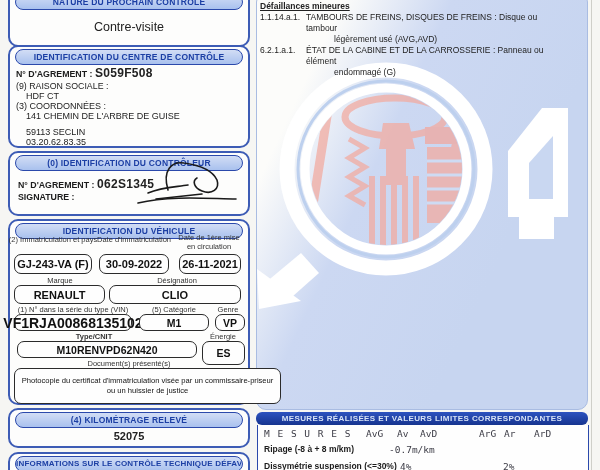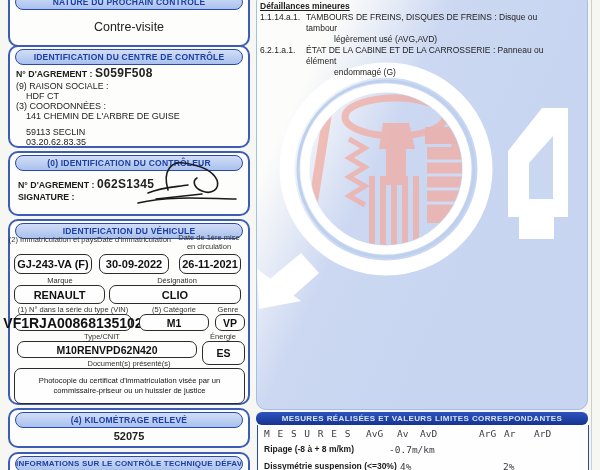--- a/index.html
+++ b/index.html
@@ -145,27 +145,27 @@
     <div class="vbox" style="left:4px;top:64px;width:91px;height:19px;font-size:11px;">RENAULT</div>
     <div class="vbox" style="left:99px;top:64px;width:132px;height:19px;font-size:11px;">CLIO</div>
 
     <div class="slabel" style="left:63px;top:85px;">(1) N° dans la série du type (VIN)</div>
     <div class="slabel" style="left:164px;top:85px;">(5) Catégorie internationale</div>
     <div class="slabel" style="left:218px;top:85px;">Genre</div>
     <div class="vbox" style="left:4px;top:93px;width:118px;height:17px;font-size:14px;">VF1RJA00868135102</div>
     <div class="vbox" style="left:129px;top:93px;width:70px;height:17px;font-size:10.5px;">M1</div>
     <div class="vbox" style="left:205px;top:93px;width:30px;height:17px;font-size:10.5px;">VP</div>
 
-    <div class="slabel" style="left:92px;top:112px;">Type/CNIT</div>
+    <div class="slabel" style="left:84px;top:112px;font-weight:bold;">Type/CNIT</div>
     <div class="slabel" style="left:213px;top:112px;">Énergie</div>
     <div class="vbox" style="left:7px;top:120px;width:180px;height:17px;font-size:10.5px;">M10RENVPD62N420</div>
     <div class="vbox" style="left:192px;top:120px;width:43px;height:24px;font-size:10.5px;">ES</div>
 
     <div class="slabel" style="left:119px;top:139px;">Document(s) présenté(s)</div>
-    <div class="vbox" style="left:4px;top:147px;width:231px;height:36px;font-weight:normal;font-size:7.6px;padding:4px 6px;text-align:center;line-height:10px;">Photocopie du certificat d'immatriculation visée par un commissaire-priseur ou un huissier de justice</div>
+    <div class="vbox" style="left:4px;top:147px;width:267px;height:36px;font-weight:normal;font-size:7.6px;padding:4px 6px;text-align:center;line-height:10px;">Photocopie du certificat d'immatriculation visée par un commissaire-priseur ou un huissier de justice</div>
   </div>
 
   <div class="sec" style="top:408px;height:40px;">
     <div class="secbar" style="top:2px;">(4) KILOMÉTRAGE RELEVÉ</div>
     <div style="position:absolute;left:0;right:0;top:20px;text-align:center;font-size:11px;font-weight:600;color:#222;">52075</div>
   </div>
 
   <div class="sec" style="top:452px;height:30px;">
     <div class="secbar" style="top:2px;font-size:8px;">INFORMATIONS SUR LE CONTRÔLE TECHNIQUE DÉFAVORABLE</div>
   </div>

